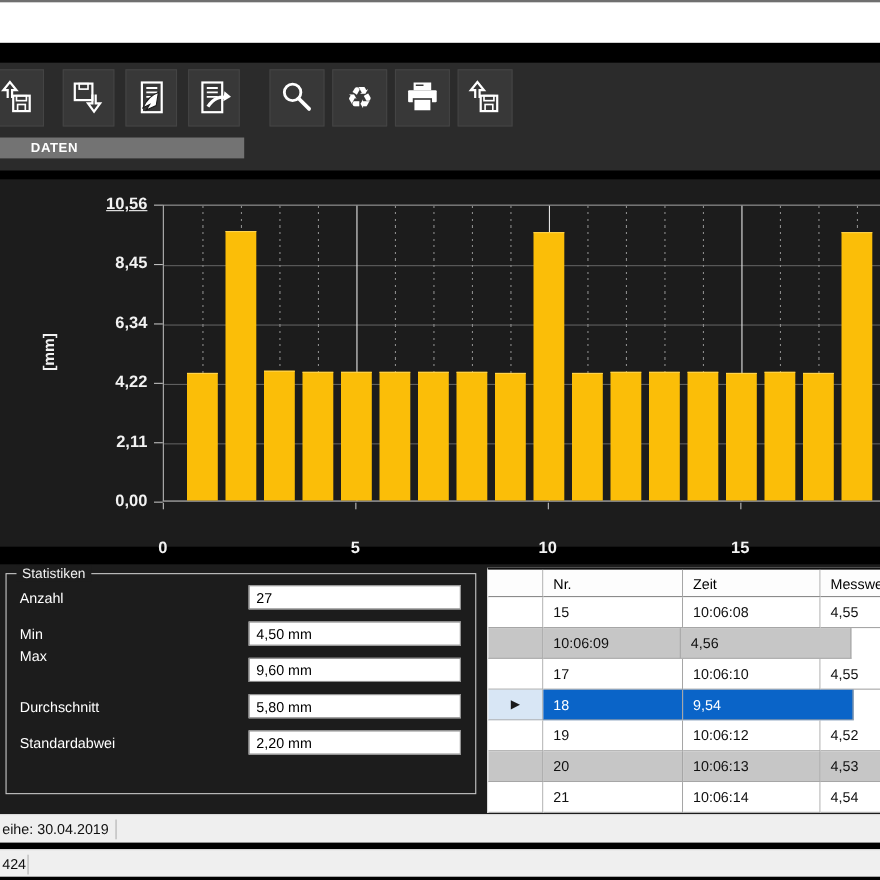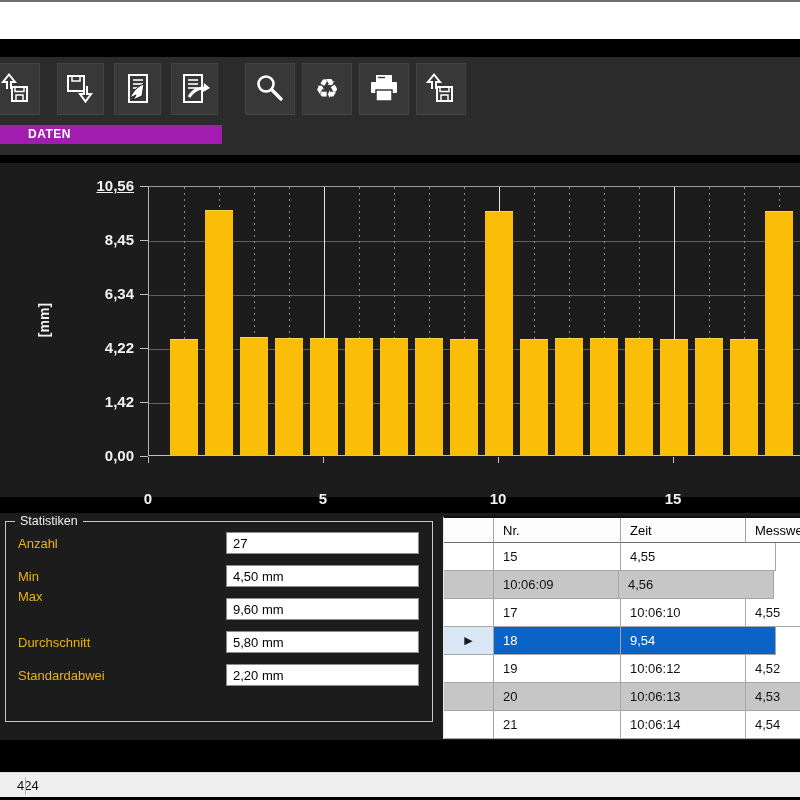--- a/index.html
+++ b/index.html
@@ -11,21 +11,21 @@
   .top-line   { position:absolute; left:0; top:0; width:100%; height:2px; background:#6f6f6f; }
   .white-strip{ position:absolute; left:0; top:2px; width:100%; height:37px; background:#ffffff; }
   .black-band { position:absolute; left:0; top:39px; width:100%; height:18px; background:#000; }
 
   
   .toolbar { position:absolute; left:0; top:57px; width:100%; height:98px; background:#2b2b2b; }
   .tb-btn { position:absolute; top:6px; height:52px; background:#383838; border:1px solid #444;
             display:flex; align-items:center; justify-content:center; cursor:pointer; padding:0; }
   .b1{left:-8px;width:48px;} .b2{left:57px;width:47px;} .b3{left:114px;width:47px;} .b4{left:171px;width:47px;}
   .b5{left:245px;width:50px;} .b6{left:302px;width:50px;} .b7{left:359px;width:50px;} .b8{left:416px;width:50px;}
-  .tb-label { position:absolute; top:68px; height:19px; background:#a21caf; color:#fff;
+  .tb-label { position:absolute; top:68px; height:19px; background:#737373; color:#fff;
               font-size:12px; font-weight:bold; letter-spacing:.5px; line-height:19px; }
   .lbl-daten  { left:0;  width:222px; padding-left:28px; }
   .lbl-grafik { left:248px; width:224px; text-align:center; }
   .glyph-icon { color:#fff; font-size:27px; line-height:1; }
 
   
   .chart-panel { position:absolute; left:0; top:163px; width:800px; height:334px; background:#1c1c1c; }
   .plot { position:absolute; left:148px; top:23px; width:652px; height:270px;
           border-top:1px solid #9a9a9a; border-left:1px solid #b5b5b5; border-bottom:1px solid #c0c0c0; }
   .hline  { position:absolute; left:0; width:100%; height:1px; background:#5f5f5f; z-index:1; }
@@ -42,21 +42,21 @@
   .unit-label  { position:absolute; left:16px; top:147px; width:60px; height:20px; text-align:center;
                  color:#f2f2f2; font-size:14px; font-weight:bold; transform:rotate(-90deg); }
 
   
   .bottom-section { position:absolute; left:0; top:513px; width:800px; height:227px; background:#1c1c1c; }
 
   .groupbox { position:absolute; left:5px; top:8px; width:428px; height:201px;
               border:1px solid #c8c8c8; }
   .legend { position:absolute; top:-8px; left:9px; background:#1c1c1c; color:#f0f0f0;
             font-size:12.5px; padding:0 5px; line-height:15px; }
-  .stat-label { position:absolute; left:12px; color:#eab308; font-size:13px; height:20px; line-height:20px; }
+  .stat-label { position:absolute; left:12px; color:#ffffff; font-size:13px; height:20px; line-height:20px; }
   .stat-input { position:absolute; left:220px; width:193px; height:22px; background:#fff;
                 border:1px solid #8c8c8c; color:#000; font-size:13px; padding:0 6px;
                 font-family:"Liberation Sans", sans-serif; }
 
   
   .tbl { position:absolute; left:443px; top:3px; width:460px; background:#fff;
          border-top:2px solid #101010; border-left:1px solid #e8e8e8; }
   .trow { display:flex; height:28px; }
   .trow-head { height:25px; }
   .tcell { border-right:1px solid #a6a6a6; border-bottom:1px solid #a6a6a6;
@@ -67,21 +67,21 @@
   .r-white .tcell { background:#ffffff; }
   .r-gray  .tcell { background:#c6c6c6; }
   .r-selected .tcell { background:#0a64c8; color:#fff; }
   .r-selected .c-rowhdr { background:#d8e6f5; color:#222; }
   .marker { font-size:11px; color:#1a1a1a; }
 
   
   .sb { position:absolute; left:0; width:100%; height:26px; background:#efefef;
         border-top:1px solid #dadada; color:#111; font-size:13px;
         display:flex; align-items:center; }
-  .sb1 { top:740px; } .sb2 { top:772px; height:25px;padding-left:15px; }
+  .sb1 { top:740px; } .sb2 { top:772px; height:25px; }
   .sb .txt { padding-left:2px; white-space:nowrap; }
   .sb .sep { position:absolute; width:1px; height:18px; background:#b0b0b0; top:4px; }
   .sb1 .sep { left:105px; } .sb2 .sep { left:25px; }
 </style>
 </head>
 <body>
 
 <div class="screen">
   <div class="top-line"></div>
   <div class="white-strip"></div>
@@ -193,21 +193,21 @@
         <div class="bar" style="left: 476px; width: 28px; height: 116.8px; background: rgb(251, 190, 8);"></div>
         <div class="bar" style="left: 511px; width: 28px; height: 116.3px; background: rgb(251, 190, 8);"></div>
         <div class="bar" style="left: 546px; width: 28px; height: 116.6px; background: rgb(251, 190, 8);"></div>
         <div class="bar" style="left: 581px; width: 28px; height: 116.3px; background: rgb(251, 190, 8);"></div>
         <div class="bar" style="left: 616px; width: 28px; height: 243.9px; background: rgb(251, 190, 8);"></div>
       </div>
     <div id="yaxis"></div>
     <div id="xaxis"></div>
   <div class="ytick-label" style="top: 284px;">0,00</div>
       <div class="ytick-mark" style="top: 293px;"></div>
-      <div class="ytick-label" style="top: 230.1px;">1,42</div>
+      <div class="ytick-label" style="top: 230.1px;">2,11</div>
       <div class="ytick-mark" style="top: 239.1px;"></div>
       <div class="ytick-label" style="top: 176.1px;">4,22</div>
       <div class="ytick-mark" style="top: 185.1px;"></div>
       <div class="ytick-label" style="top: 121.9px;">6,34</div>
       <div class="ytick-mark" style="top: 130.9px;"></div>
       <div class="ytick-label" style="top: 67.9px;">8,45</div>
       <div class="ytick-mark" style="top: 76.9px;"></div>
       <div class="ytick-label" style="top: 14px; text-decoration: underline;">10,56</div>
       <div class="ytick-mark" style="top: 23px;"></div>
       <div class="xtick-label" style="left: 131px;">0</div>
@@ -239,20 +239,21 @@
     <div class="tbl" id="meastable">
         <div class="trow trow-head head">
           <div class="tcell c-rowhdr"></div>
           <div class="tcell c-nr">Nr.</div>
           <div class="tcell c-zeit">Zeit</div>
           <div class="tcell c-wert">Messwert</div>
         </div>
         <div class="trow r-white">
           <div class="tcell c-rowhdr"></div>
           <div class="tcell c-nr">15</div>
+          <div class="tcell c-zeit">10:06:08</div>
           <div class="tcell c-wert">4,55</div>
         </div>
         <div class="trow r-gray">
           <div class="tcell c-rowhdr"></div>
           <div class="tcell c-zeit">10:06:09</div>
           <div class="tcell c-wert">4,56</div>
         </div>
         <div class="trow r-white">
           <div class="tcell c-rowhdr"></div>
           <div class="tcell c-nr">17</div>
@@ -280,17 +281,21 @@
         </div>
         <div class="trow r-white">
           <div class="tcell c-rowhdr"></div>
           <div class="tcell c-nr">21</div>
           <div class="tcell c-zeit">10:06:14</div>
           <div class="tcell c-wert">4,54</div>
         </div>
       </div>
   </div>
 
+  <div class="sb sb1">
+    <span class="txt">eihe: 30.04.2019</span>
+    <span class="sep"></span>
+  </div>
   <div class="sb sb2">
     <span class="txt">424</span>
     <span class="sep"></span>
   </div>
 </div>
 
 </body></html>

